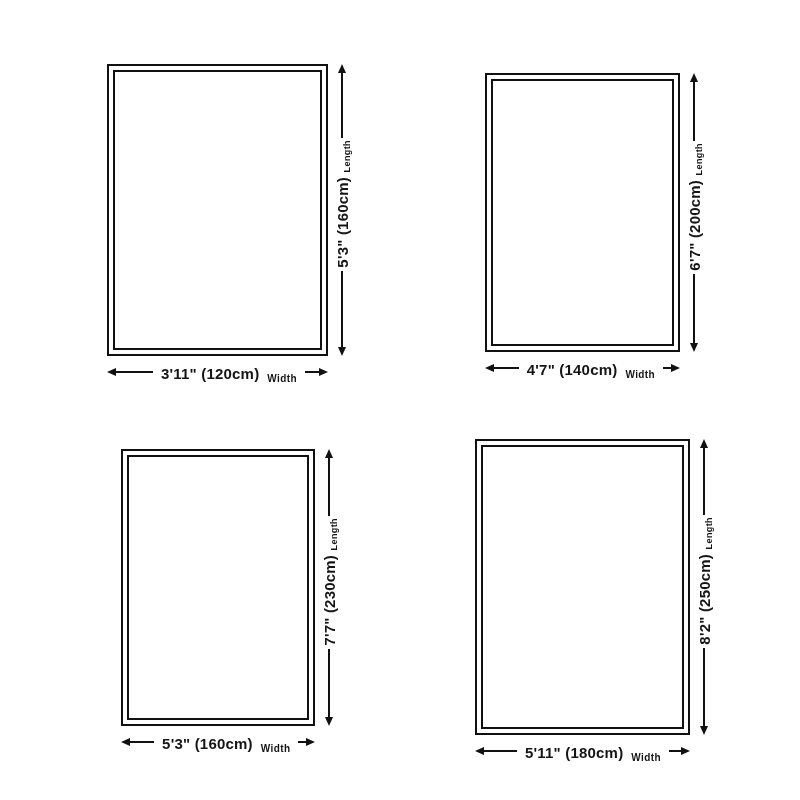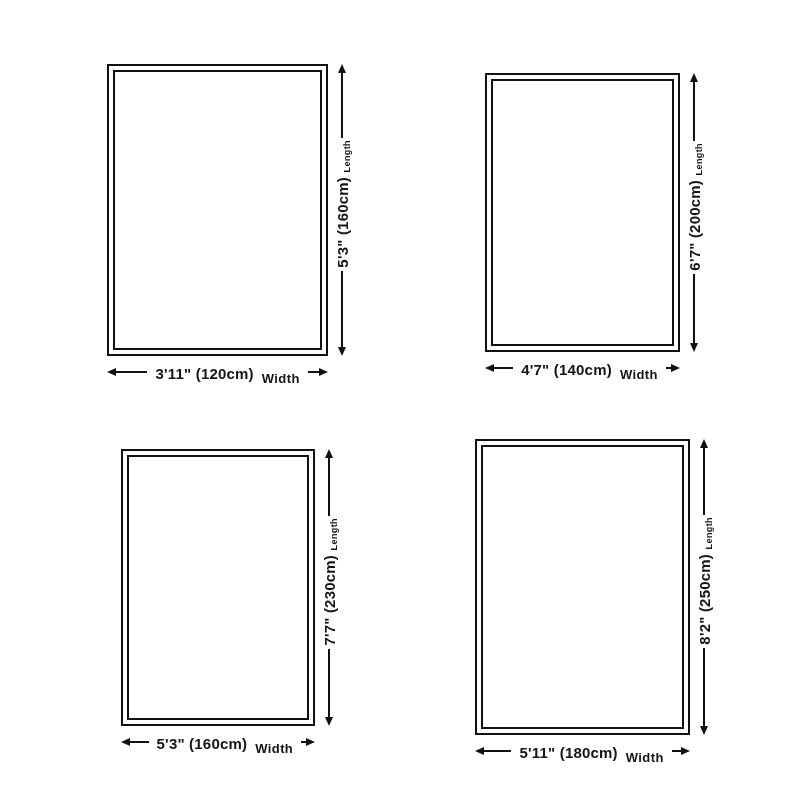--- a/index.html
+++ b/index.html
@@ -63,21 +63,21 @@
   .arrow-left  { border-top: 4px solid transparent; border-bottom: 4px solid transparent; border-right: 9px solid var(--line); }
   .arrow-right { border-top: 4px solid transparent; border-bottom: 4px solid transparent; border-left: 9px solid var(--line); }
 
   
   .label-h {
     font-size: 15px; font-weight: 700; color: var(--text);
     letter-spacing: 0.2px; white-space: nowrap;
     margin: 0 8px; transform: translateY(1px);
   }
   .sublabel-h {
-    font-size: 13px; font-weight: 700; color: var(--text);
+    font-size: 10px; font-weight: 700; color: var(--text);
     letter-spacing: 0.4px; white-space: nowrap;
     margin-right: 8px; transform: translateY(6px);
   }
   .label-v {
     writing-mode: vertical-rl; transform: rotate(180deg);
     font-size: 15px; font-weight: 700; color: var(--text);
     letter-spacing: 0.2px; white-space: nowrap;
     margin: 3px 0;
   }
   .sublabel-v {

